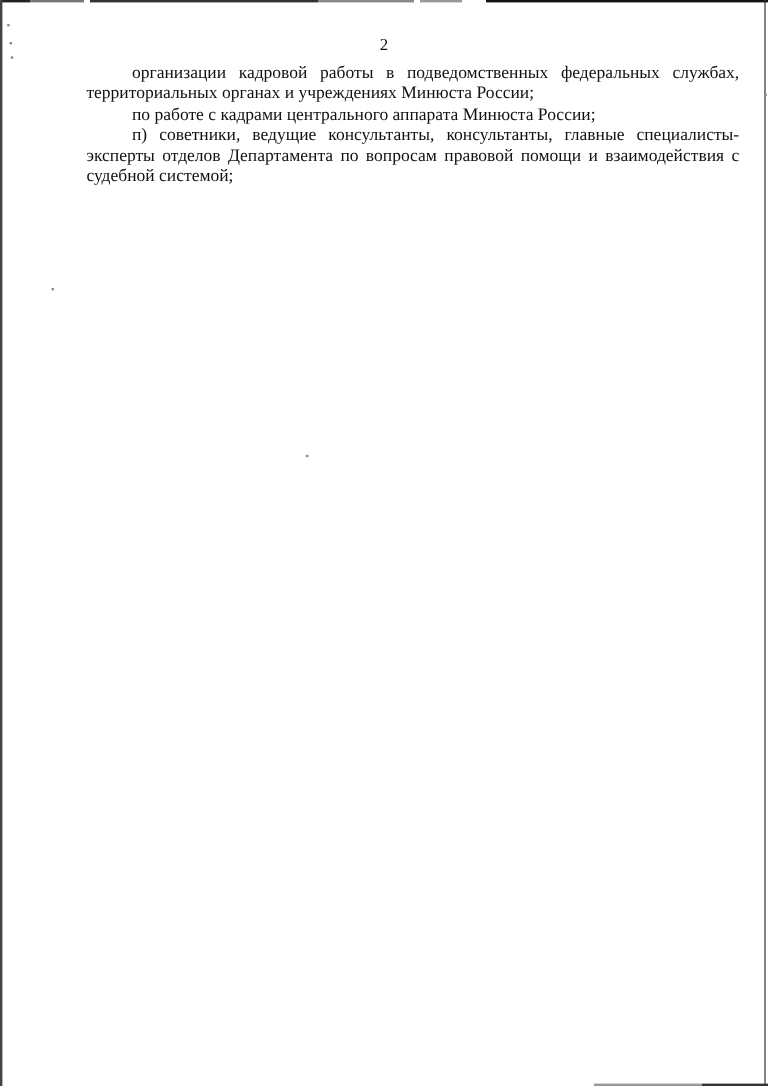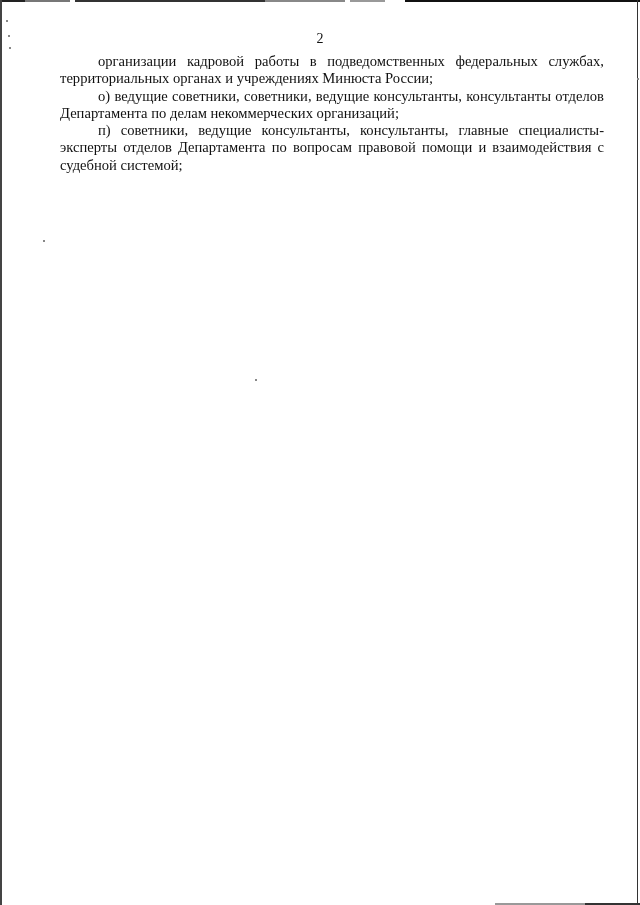--- a/index.html
+++ b/index.html
@@ -37,21 +37,21 @@
     .page-number {
       position: absolute;
       left: 0; width: 640px;
       top: 30px;
       text-align: center;
       font-size: 14px;
       line-height: 17px;
     }
     .body-text {
       position: absolute;
-      left: 60px;
+      left: 72px;
       top: 53px;
       width: 544px;
       font-size: 14.6px;
       line-height: 17.3px;
     }
     .para {
       margin: 0;
       text-indent: 38px;
       text-align: justify;
     }
@@ -68,15 +68,15 @@
 <div class="speck" style="left:8px; top:35px;"></div>
 <div class="speck" style="left:9px; top:47px;"></div>
 <div class="speck" style="left:43px; top:240px;"></div>
 <div class="speck" style="left:255px; top:379px;"></div>
 <div class="speck" style="left:637px; top:78px;"></div>
 
 <div class="page-number">2</div>
 
 <div class="body-text">
   <p class="para">организации кадровой работы в подведомственных федеральных службах, территориальных органах и учреждениях Минюста России;</p>
-  <p class="para">о) ведущие советники, советники, ведущие консультанты, консультанты отделов Департамента по делам некоммерческих организаций;</p>
+  <p class="para">по работе с кадрами центрального аппарата Минюста России;</p>
   <p class="para">п) советники, ведущие консультанты, консультанты, главные специалисты-эксперты отделов Департамента по вопросам правовой помощи и взаимодействия с судебной системой;</p>
 </div>
 
 </body></html>

